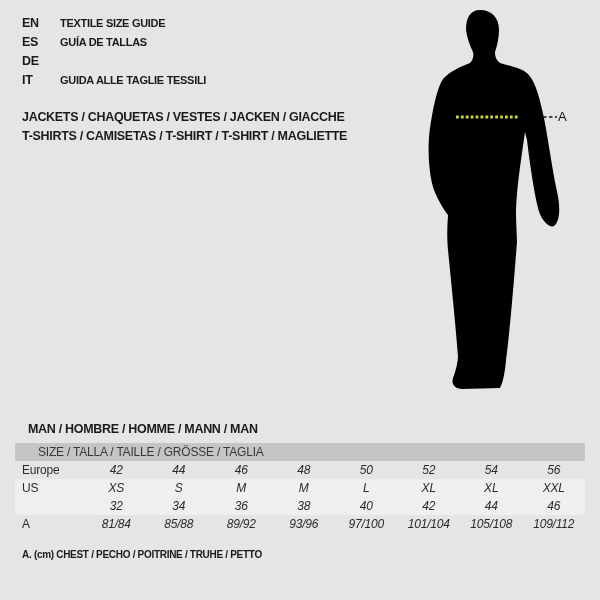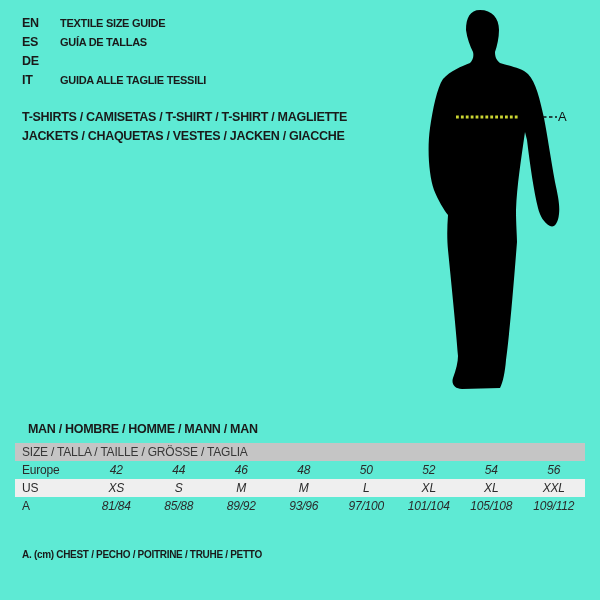--- a/index.html
+++ b/index.html
@@ -1,17 +1,17 @@
 <!DOCTYPE html>
 <html><head>
 <meta charset="utf-8">
 <style>
   html,body{margin:0;padding:0;background:#fff;}
   .canvas{
-    position:relative;width:600px;height:600px;background:#5eead4;
+    position:relative;width:600px;height:600px;background:#e5e5e5;
     font-family:"Liberation Sans","DejaVu Sans",sans-serif;
     color:#1a1a1a;overflow:hidden;
   }
   
   .lang-list{position:absolute;left:22px;top:13px;}
   .lang-row{display:flex;height:19px;align-items:center;}
   .lang-code{width:38px;font-size:12.5px;font-weight:700;letter-spacing:-0.3px;}
   .lang-label{font-size:11px;font-weight:700;letter-spacing:-0.3px;white-space:nowrap;}
   
   .categories{position:absolute;left:22px;top:108px;}
@@ -28,21 +28,21 @@
     position:absolute;left:22px;top:416px;margin:6px;
     font-size:12.5px;font-weight:700;letter-spacing:-0.3px;white-space:nowrap;
   }
   
   .size-table{position:absolute;left:15px;top:443px;width:570px;border-collapse:collapse;table-layout:fixed;}
   .size-table th,.size-table td{
     font-size:12px;font-weight:400;letter-spacing:-0.2px;
     height:18px;padding:0;vertical-align:middle;color:#2b2b2b;
   }
   .size-table th{
-    background:#c5c5c5;text-align:left;padding-left:7px;color:#383838;
+    background:#c5c5c5;text-align:left;padding-left:23px;color:#383838;
   }
   .size-table td.row-label{text-align:left;padding-left:7px;}
   .size-table td.val{text-align:center;font-style:italic;}
   .size-table tr.band td{background:#efefef;}
   .col-label{width:70px;}
   
   .footnote{
     position:absolute;left:22px;top:549px;margin:0;
     font-size:10px;font-weight:700;letter-spacing:-0.3px;white-space:nowrap;
   }
@@ -64,22 +64,22 @@
     <div class="lang-row">
       <span class="lang-code">DE</span>
     </div>
     <div class="lang-row">
       <span class="lang-code">IT</span>
       <span class="lang-label">GUIDA ALLE TAGLIE TESSILI</span>
     </div>
   </div>
 
   <div class="categories">
+    <div class="cat-line">JACKETS / CHAQUETAS / VESTES / JACKEN / GIACCHE</div>
     <div class="cat-line">T-SHIRTS / CAMISETAS / T-SHIRT / T-SHIRT / MAGLIETTE</div>
-    <div class="cat-line">JACKETS / CHAQUETAS / VESTES / JACKEN / GIACCHE</div>
   </div>
 
   <div class="figure-wrap">
     <svg width="190" height="400" viewBox="0 0 190 400" aria-hidden="true">
       <path fill="#000000" d="
         M70,10
         C82,10 89,18 89,30
         C89,38 87,46 85,52
         C85,56 86,60 90,63
         C100,66 112,68 118,74
@@ -147,20 +147,31 @@
         <td class="row-label">US</td>
         <td class="val">XS</td>
         <td class="val">S</td>
         <td class="val">M</td>
         <td class="val">M</td>
         <td class="val">L</td>
         <td class="val">XL</td>
         <td class="val">XL</td>
         <td class="val">XXL</td>
       </tr>
+      <tr class="band">
+        <td class="row-label"></td>
+        <td class="val">32</td>
+        <td class="val">34</td>
+        <td class="val">36</td>
+        <td class="val">38</td>
+        <td class="val">40</td>
+        <td class="val">42</td>
+        <td class="val">44</td>
+        <td class="val">46</td>
+      </tr>
       <tr>
         <td class="row-label">A</td>
         <td class="val">81/84</td>
         <td class="val">85/88</td>
         <td class="val">89/92</td>
         <td class="val">93/96</td>
         <td class="val">97/100</td>
         <td class="val">101/104</td>
         <td class="val">105/108</td>
         <td class="val">109/112</td>

